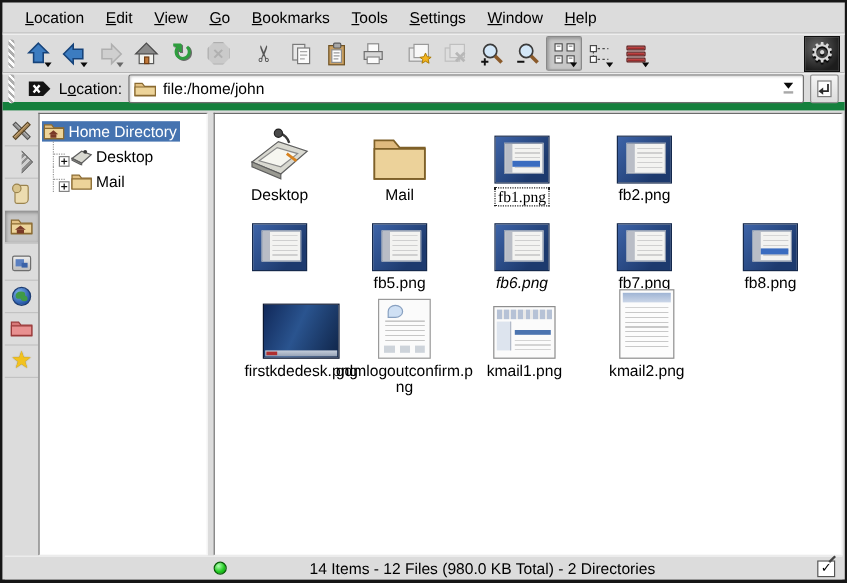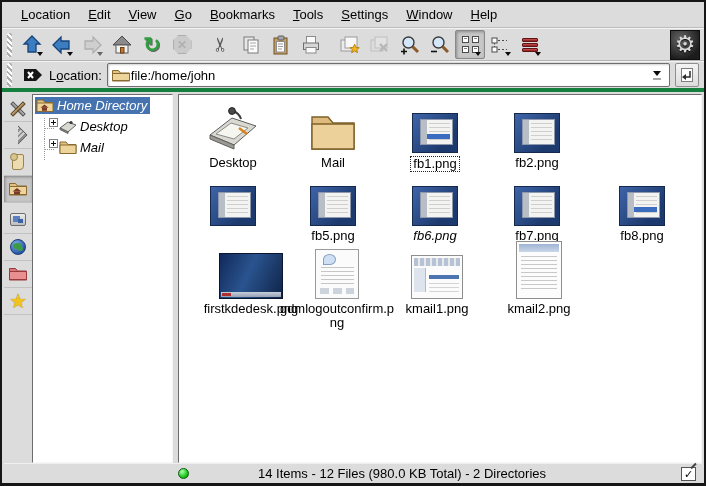--- a/index.html
+++ b/index.html
@@ -22,41 +22,41 @@
   .tbtn.disabled { opacity:.55; filter:grayscale(1); }
   .caret { position:absolute; right:3px; bottom:2px; width:0; height:0;
     border-left:3px solid transparent; border-right:3px solid transparent; border-top:4px solid #0a0a0a; }
   .tspace { width:9px; }
   .logo { margin-left:auto; margin-right:1px; width:30px; height:30px; border:1px solid #0e0e0e;
     background:radial-gradient(circle at 35% 30%,#666,#1c1c1c 75%);
     display:flex; align-items:center; justify-content:center; }
   .gear-glyph { color:#d8d8d8; font-size:23px; line-height:1; text-shadow:0 1px 1px #000; }
   
   .locbar { height:31px; display:flex; align-items:center; gap:5px; padding:0 5px 0 3px;
-    border-top:1px solid #f3f3f3; border-bottom:4px solid #15803d; }
+    border-top:1px solid #f3f3f3; border-bottom:7px solid #15803d; }
   .loc-label { white-space:nowrap; }
   .combo { flex:1; height:24px; background:#fff; border:1px solid #6f6f6f; border-radius:2px;
     display:flex; align-items:center; padding:0 3px; box-shadow:inset 1px 1px 2px rgba(0,0,0,.18); }
-  .combo-value { }
+  .combo-value { margin-left:5px; }
   .combo-arrow-zone { margin-left:auto; width:17px; display:flex; flex-direction:column; align-items:center; gap:2px; padding-right:1px; }
   .tri-down { width:0; height:0; border-left:4px solid transparent; border-right:4px solid transparent; border-top:5px solid #0a0a0a; }
   .tri-bar { width:8px; height:2px; background:#a8a8a8; }
   .go-btn { width:24px; height:24px; border:1px solid #8f8f8f; border-radius:2px; background:linear-gradient(#f4f4f4,#dcdcdc);
     display:flex; align-items:center; justify-content:center; }
   
   .content { position:absolute; top:92px; left:2px; right:2px; bottom:20px; display:flex; }
   .tabstrip { width:28px; display:flex; flex-direction:column; align-items:stretch; padding-top:1px; }
   .tab { height:27px; display:flex; align-items:center; justify-content:center; border-bottom:1px solid #c2c2c2; }
   .tab.active { background:#c6c6c6; box-shadow:inset 1px 1px 3px rgba(0,0,0,.35); }
   .tab-gap { height:4px; }
   .treepanel { width:141px; background:#fff; border:1px solid; border-color:#6c6c6c #f6f6f6 #f6f6f6 #6c6c6c; padding:2px 0 0 2px; }
   .splitter { width:5px; }
   .mainview { flex:1; background:#fff; border:1px solid; border-color:#6c6c6c #f6f6f6 #f6f6f6 #6c6c6c; position:relative; overflow:hidden; }
   
-  .trow { display:flex; align-items:flex-start; height:21px; position:relative;font-style:italic; }
+  .trow { display:flex; align-items:flex-end; height:21px; position:relative; }
   .trow .twrap { display:flex; align-items:center; gap:3px; padding:1px 3px 1px 1px; }
   .trow.selected .twrap { background:#4573b0; color:#fff; }
   .trow.child { padding-left:4px; }
   .tree-stem { width:10px; height:21px; border-left:1px dotted #9a9a9a; margin-left:5px; position:relative; }
   .tree-stem::after { content:""; position:absolute; top:10px; left:0; width:9px; border-top:1px dotted #9a9a9a; }
   .exp { width:9px; height:9px; background:#fff; border:1px solid #828282; position:relative; flex:none; margin-left:-5px; }
   .exp::before { content:""; position:absolute; left:1px; right:1px; top:3px; height:1px; background:#111; }
   .exp::after { content:""; position:absolute; top:1px; bottom:1px; left:3px; width:1px; background:#111; }
   
   .statusbar { position:absolute; left:2px; right:2px; bottom:0; height:20px; background:#dcdcdc;
@@ -403,21 +403,21 @@
       </div>
       <div class="file-item r12" style="left:104px;top:8px;">
         <div class="icon-area">
           <svg width="50" height="42">
             <path d="M4 6h16l5 6h21v26H4z" fill="#dfba7e" stroke="#7e6028" stroke-width="1.4"></path>
             <path d="M4 13h42v25H4z" fill="#ecd29a" stroke="#7e6028" stroke-width="1.4"></path>
           </svg>
         </div>
         <div><span class="file-label">Mail</span></div>
       </div>
-      <div class="file-item r12" style="left:206px;top:8px;">
+      <div class="file-item r12" style="left:206px;top:8px;font-family:Liberation Serif, serif;">
         <div class="icon-area">
             <span class="th th-dlg">
               <span class="win"></span>
               <span class="band"></span>
             </span>
           </div>
         <div><span class="file-label focused">fb1.png</span></div>
       </div>
       <div class="file-item r12" style="left:308px;top:8px;">
         <div class="icon-area">

